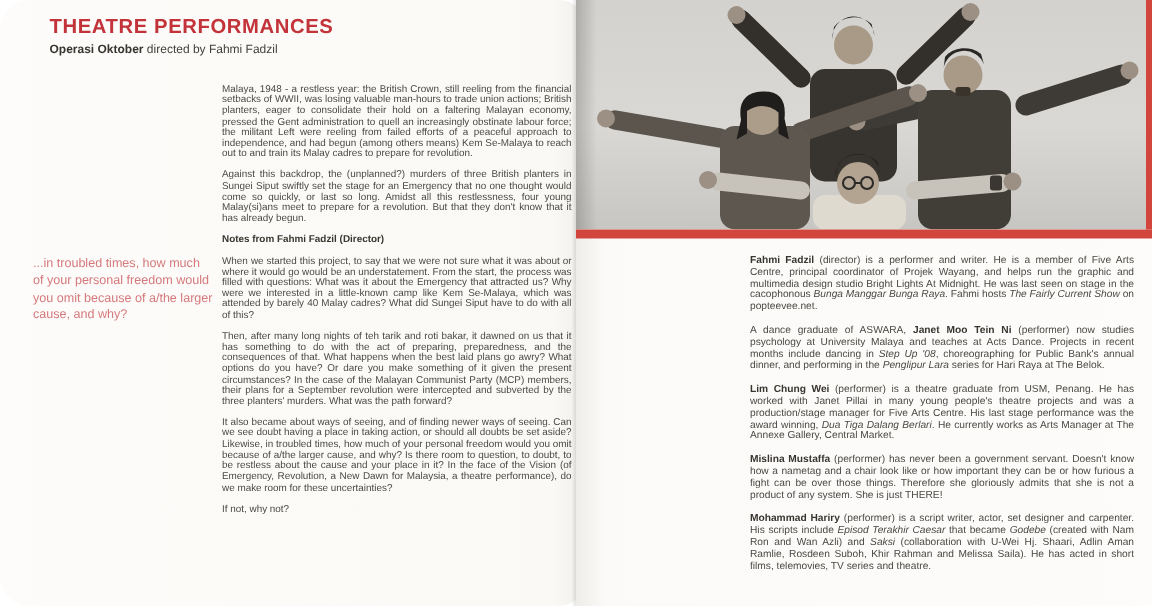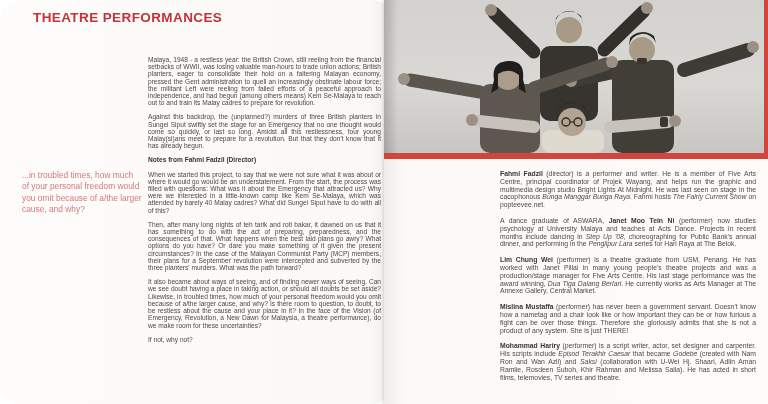--- a/index.html
+++ b/index.html
@@ -59,20 +59,21 @@
   .bio{margin-bottom:8px;}
 </style>
 </head>
 <body>
 
 <div class="spread">
 
   <div class="page-left">
     <div class="header">
       <div class="title">THEATRE PERFORMANCES</div>
+      <div class="subtitle"><span style="font-weight: bold; color: rgb(56, 53, 47);">Operasi Oktober</span><span> directed by Fahmi Fadzil</span></div>
     </div>
 
     <div class="pull-quote">...in troubled times, how much of your personal freedom would you omit because of a/the larger cause, and why?</div>
 
     <div class="body-col">
       <p>Malaya, 1948 - a restless year: the British Crown, still reeling from the financial setbacks of WWII, was losing valuable man-hours to trade union actions; British planters, eager to consolidate their hold on a faltering Malayan economy, pressed the Gent administration to quell an increasingly obstinate labour force; the militant Left were reeling from failed efforts of a peaceful approach to independence, and had begun (among others means) Kem Se-Malaya to reach out to and train its Malay cadres to prepare for revolution.</p>
       <p>Against this backdrop, the (unplanned?) murders of three British planters in Sungei Siput swiftly set the stage for an Emergency that no one thought would come so quickly, or last so long. Amidst all this restlessness, four young Malay(si)ans meet to prepare for a revolution. But that they don't know that it has already begun.</p>
       <p class="notes-heading">Notes from Fahmi Fadzil (Director)</p>
       <p>When we started this project, to say that we were not sure what it was about or where it would go would be an understatement. From the start, the process was filled with questions: What was it about the Emergency that attracted us? Why were we interested in a little-known camp like Kem Se-Malaya, which was attended by barely 40 Malay cadres? What did Sungei Siput have to do with all of this?</p>
       <p>Then, after many long nights of teh tarik and roti bakar, it dawned on us that it has something to do with the act of preparing, preparedness, and the consequences of that. What happens when the best laid plans go awry? What options do you have? Or dare you make something of it given the present circumstances? In the case of the Malayan Communist Party (MCP) members, their plans for a September revolution were intercepted and subverted by the three planters' murders. What was the path forward?</p>

